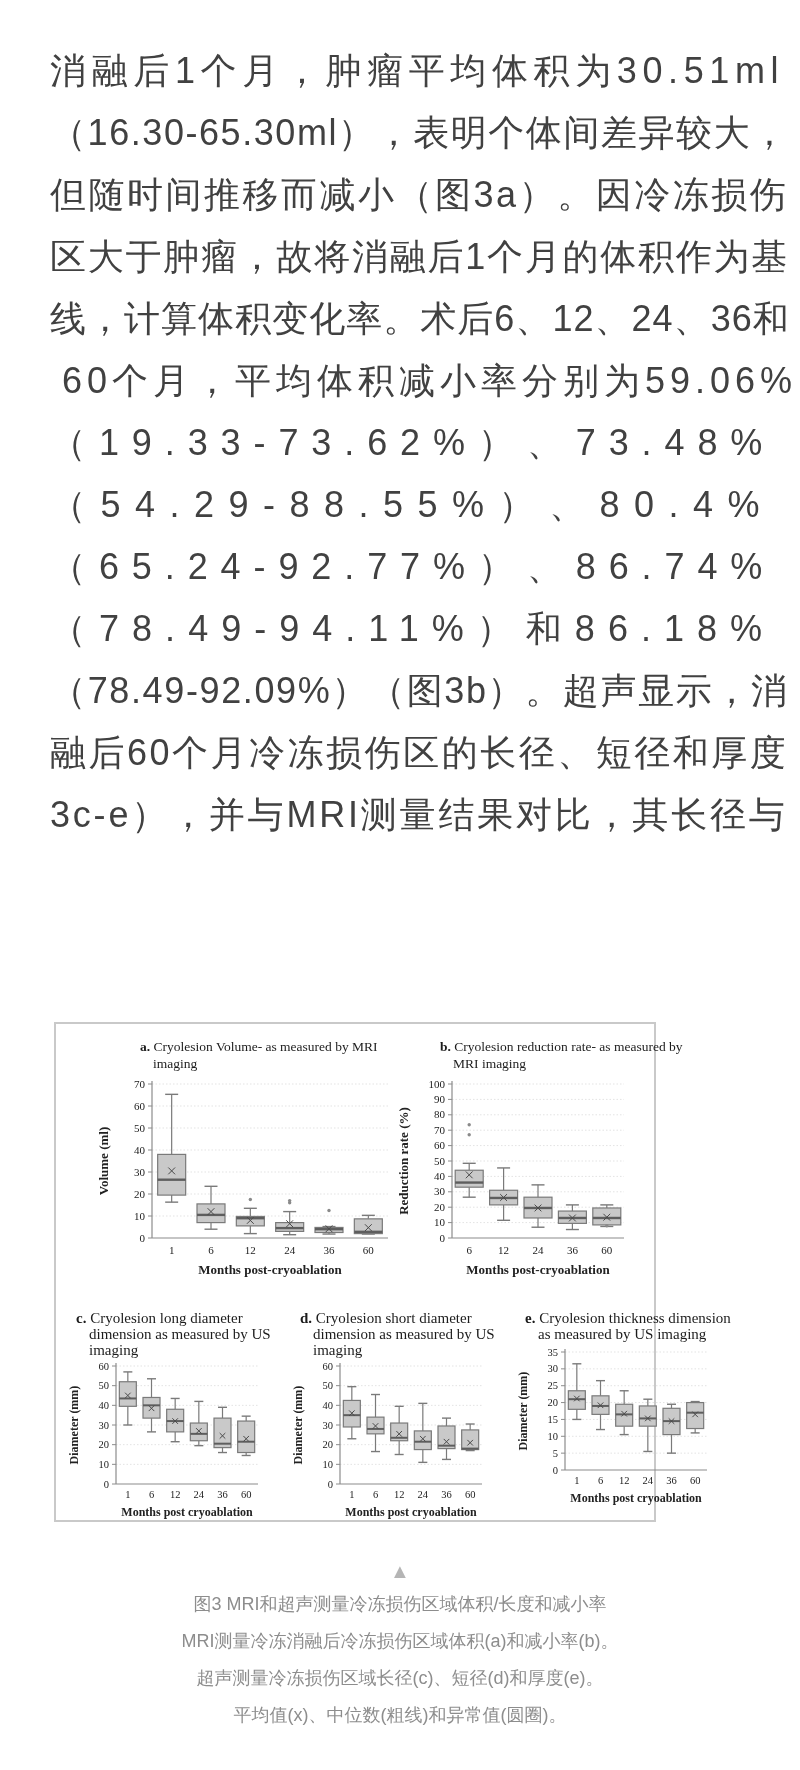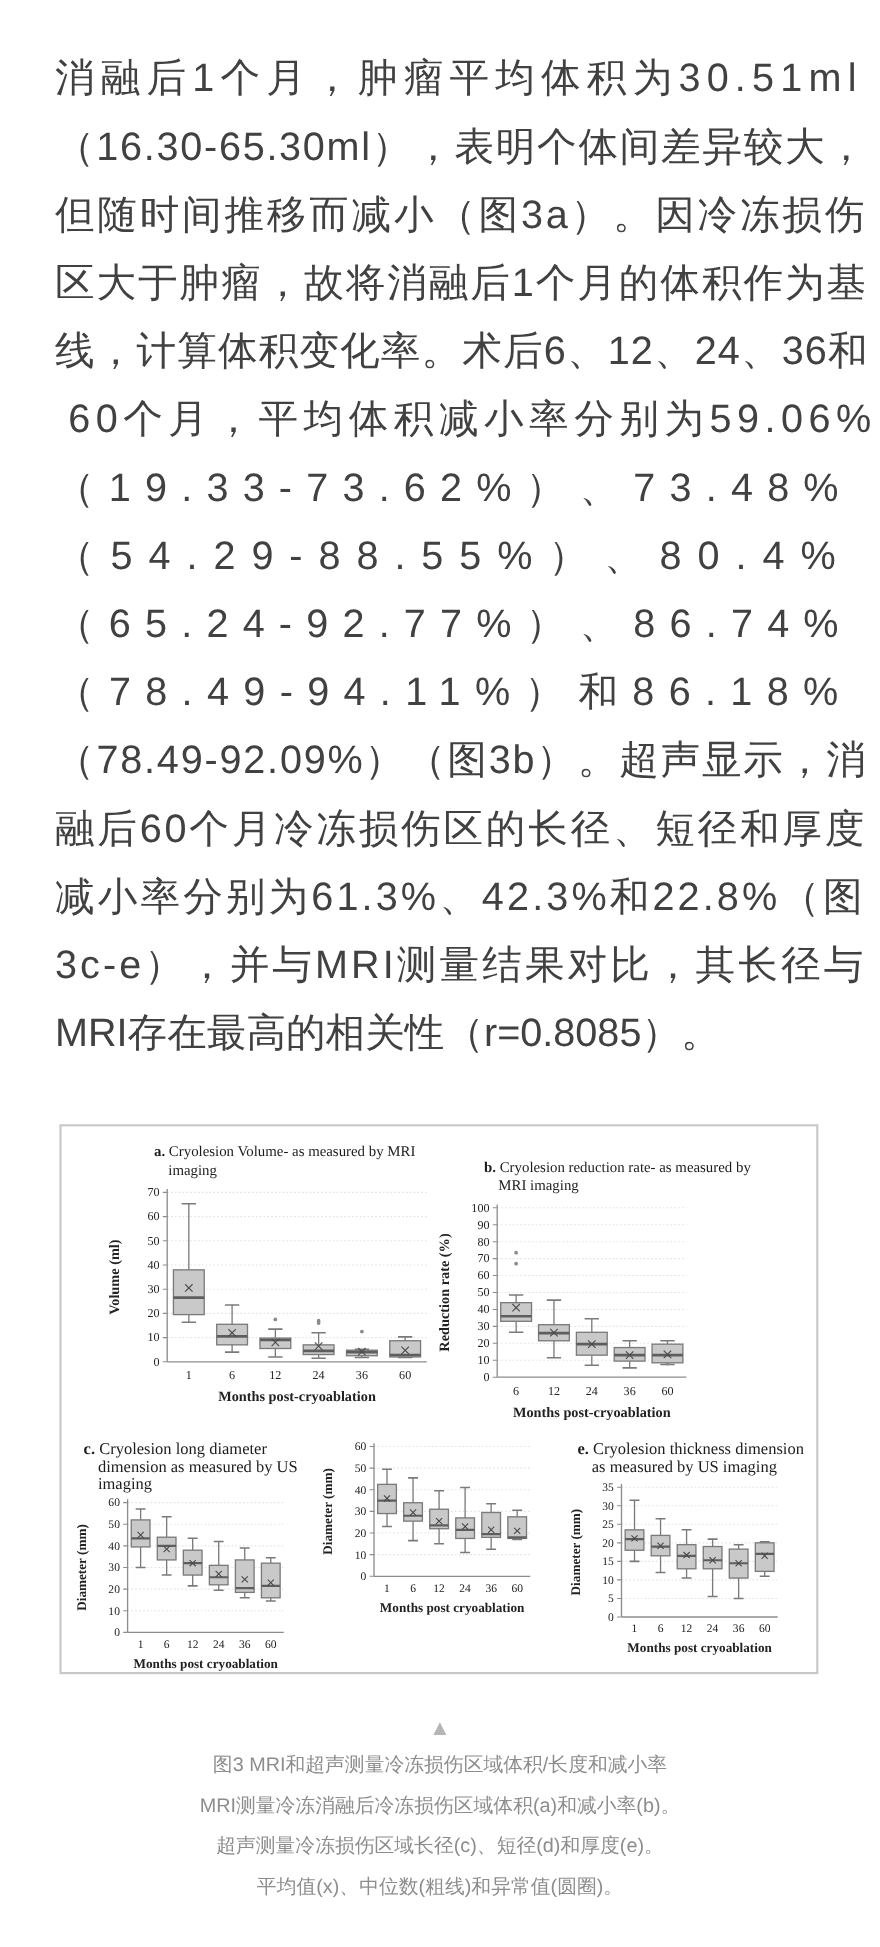--- a/index.html
+++ b/index.html
@@ -9,21 +9,21 @@
   }
   
   .text-block{position:absolute;left:50px;top:40px;width:700px;}
   .text-line{
     height:62px;line-height:62px;font-size:36px;color:#414141;
     white-space:nowrap;overflow:visible;
   }
   .text-line span{display:inline-block;white-space:nowrap;}
   
   .figure-box{
-    position:absolute;left:54px;top:1022px;width:690px;height:500px;
+    position:absolute;left:54px;top:1022px;width:602px;height:500px;
     border:2px solid #c9c9c9;background:#ffffff;box-sizing:border-box;
   }
   .panel{position:absolute;}
   .panel-title{
     font-family:"Liberation Serif",serif;color:#1c1c1c;
     text-indent:-13px;padding-left:13px;
   }
   .panel-title b{font-weight:bold;}
   .row-top .panel-title{font-size:13.5px;line-height:17px;margin:0 0 4px 48px;min-height:36px;}
   .row-bottom .panel-title{font-size:15px;line-height:16px;margin:0 0 3px 12px;min-height:34px;}
@@ -46,23 +46,21 @@
       <div class="text-line"><span style="letter-spacing: 2.50859px;">但随时间推移而减小（图3a）。因冷冻损伤</span></div>
       <div class="text-line"><span style="letter-spacing: 1.75391px;">区大于肿瘤，故将消融后1个月的体积作为基</span></div>
       <div class="text-line"><span style="letter-spacing: 1.02717px;">线，计算体积变化率。术后6、12、24、36和</span></div>
       <div class="text-line"><span style="letter-spacing: 4.9933px; margin-left: 12px;">60个月，平均体积减小率分别为59.06%</span></div>
       <div class="text-line"><span style="letter-spacing: 12.9025px;">（19.33-73.62%）、73.48%</span></div>
       <div class="text-line"><span style="letter-spacing: 14.4938px;">（54.29-88.55%）、80.4%</span></div>
       <div class="text-line"><span style="letter-spacing: 12.9025px;">（65.24-92.77%）、86.74%</span></div>
       <div class="text-line"><span style="letter-spacing: 13.0231px;">（78.49-94.11%）和86.18%</span></div>
       <div class="text-line"><span style="letter-spacing: 1.63281px;">（78.49-92.09%）（图3b）。超声显示，消</span></div>
       <div class="text-line"><span style="letter-spacing: 2.50859px;">融后60个月冷冻损伤区的长径、短径和厚度</span></div>
-      <div class="text-line"><span style="letter-spacing: 2.83125px;">减小率分别为61.3%、42.3%和22.8%（图</span></div>
       <div class="text-line"><span style="letter-spacing: 2.79688px;">3c-e），并与MRI测量结果对比，其长径与</span></div>
-      <div class="text-line"><span>MRI存在最高的相关性（r=0.8085）。</span></div>
     </div>
 
   <div class="figure-box">
     <div class="panel row-top" style="left:36px;top:14px;width:316px;">
         <div class="panel-title"><b>a.</b> Cryolesion Volume- as measured by MRI imaging</div>
         <svg width="316" height="206">
           <line x1="56" y1="160" x2="60" y2="160" stroke="#8c8c8c" stroke-width="1"></line>
           <text x="53" y="163.5" text-anchor="end" font-size="11">0</text>
           <line x1="60" y1="138" x2="296" y2="138" stroke="#e3e3e3" stroke-width="1" stroke-dasharray="1.5,2"></line>
           <line x1="56" y1="138" x2="60" y2="138" stroke="#8c8c8c" stroke-width="1"></line>
@@ -142,21 +140,21 @@
           <line x1="269.83333333333337" y1="137.34" x2="282.83333333333337" y2="137.34" stroke="#7a7a7a" stroke-width="1.4"></line>
           <rect x="262.33333333333337" y="140.86" width="28" height="14.73999999999998" fill="#c9c9c9" stroke="#7a7a7a" stroke-width="1.2"></rect>
           <line x1="262.33333333333337" y1="153.84" x2="290.33333333333337" y2="153.84" stroke="#5e5e5e" stroke-width="2.4"></line>
           <line x1="272.9333333333334" y1="146.26" x2="279.73333333333335" y2="153.06" stroke="#4a4a4a" stroke-width="1"></line>
           <line x1="272.9333333333334" y1="153.06" x2="279.73333333333335" y2="146.26" stroke="#4a4a4a" stroke-width="1"></line>
           <text x="276.33333333333337" y="176" text-anchor="middle" font-size="11">60</text>
           <text x="178" y="196" text-anchor="middle" font-size="13" font-weight="600">Months post-cryoablation</text>
           <text x="16" y="83" text-anchor="middle" font-size="13" font-weight="600" transform="rotate(-90 16 83)">Volume (ml)</text>
         </svg>
       </div>
-    <div class="panel row-top" style="left:336px;top:14px;width:300px;margin-top:14px;">
+    <div class="panel row-top" style="left:336px;top:14px;width:300px;">
         <div class="panel-title"><b>b.</b> Cryolesion reduction rate- as measured by MRI imaging</div>
         <svg width="300" height="206">
           <line x1="56" y1="160" x2="60" y2="160" stroke="#8c8c8c" stroke-width="1"></line>
           <text x="53" y="163.5" text-anchor="end" font-size="11">0</text>
           <line x1="60" y1="144.6" x2="232" y2="144.6" stroke="#e3e3e3" stroke-width="1" stroke-dasharray="1.5,2"></line>
           <line x1="56" y1="144.6" x2="60" y2="144.6" stroke="#8c8c8c" stroke-width="1"></line>
           <text x="53" y="148.1" text-anchor="end" font-size="11">10</text>
           <line x1="60" y1="129.2" x2="232" y2="129.2" stroke="#e3e3e3" stroke-width="1" stroke-dasharray="1.5,2"></line>
           <line x1="56" y1="129.2" x2="60" y2="129.2" stroke="#8c8c8c" stroke-width="1"></line>
           <text x="53" y="132.7" text-anchor="end" font-size="11">20</text>
@@ -315,20 +313,21 @@
           <rect x="173.66666666666666" y="60.06666666666667" width="17" height="31.46666666666666" fill="#c9c9c9" stroke="#7a7a7a" stroke-width="1.2"></rect>
           <line x1="173.66666666666666" y1="80.71666666666667" x2="190.66666666666666" y2="80.71666666666667" stroke="#5e5e5e" stroke-width="2"></line>
           <line x1="179.36666666666665" y1="74.96666666666667" x2="184.96666666666667" y2="80.56666666666666" stroke="#4a4a4a" stroke-width="1"></line>
           <line x1="179.36666666666665" y1="80.56666666666666" x2="184.96666666666667" y2="74.96666666666667" stroke="#4a4a4a" stroke-width="1"></line>
           <text x="182.16666666666666" y="137" text-anchor="middle" font-size="10.5">60</text>
           <text x="123" y="155" text-anchor="middle" font-size="12" font-weight="600">Months post cryoablation</text>
           <text x="14" y="64" text-anchor="middle" font-size="12" font-weight="600" transform="rotate(-90 14 64)">Diameter (mm)</text>
         </svg>
       </div>
     <div class="panel row-bottom" style="left:232px;top:286px;width:222px;">
+        <div class="panel-title"><b>d.</b> Cryolesion short diameter dimension as measured by US imaging</div>
         <svg width="222" height="164">
           <line x1="48" y1="123" x2="52" y2="123" stroke="#8c8c8c" stroke-width="1"></line>
           <text x="45" y="126.5" text-anchor="end" font-size="10.5">0</text>
           <line x1="52" y1="103.33333333333334" x2="194" y2="103.33333333333334" stroke="#e3e3e3" stroke-width="1" stroke-dasharray="1.5,2"></line>
           <line x1="48" y1="103.33333333333334" x2="52" y2="103.33333333333334" stroke="#8c8c8c" stroke-width="1"></line>
           <text x="45" y="106.83333333333334" text-anchor="end" font-size="10.5">10</text>
           <line x1="52" y1="83.66666666666667" x2="194" y2="83.66666666666667" stroke="#e3e3e3" stroke-width="1" stroke-dasharray="1.5,2"></line>
           <line x1="48" y1="83.66666666666667" x2="52" y2="83.66666666666667" stroke="#8c8c8c" stroke-width="1"></line>
           <text x="45" y="87.16666666666667" text-anchor="end" font-size="10.5">20</text>
           <line x1="52" y1="64" x2="194" y2="64" stroke="#e3e3e3" stroke-width="1" stroke-dasharray="1.5,2"></line>

